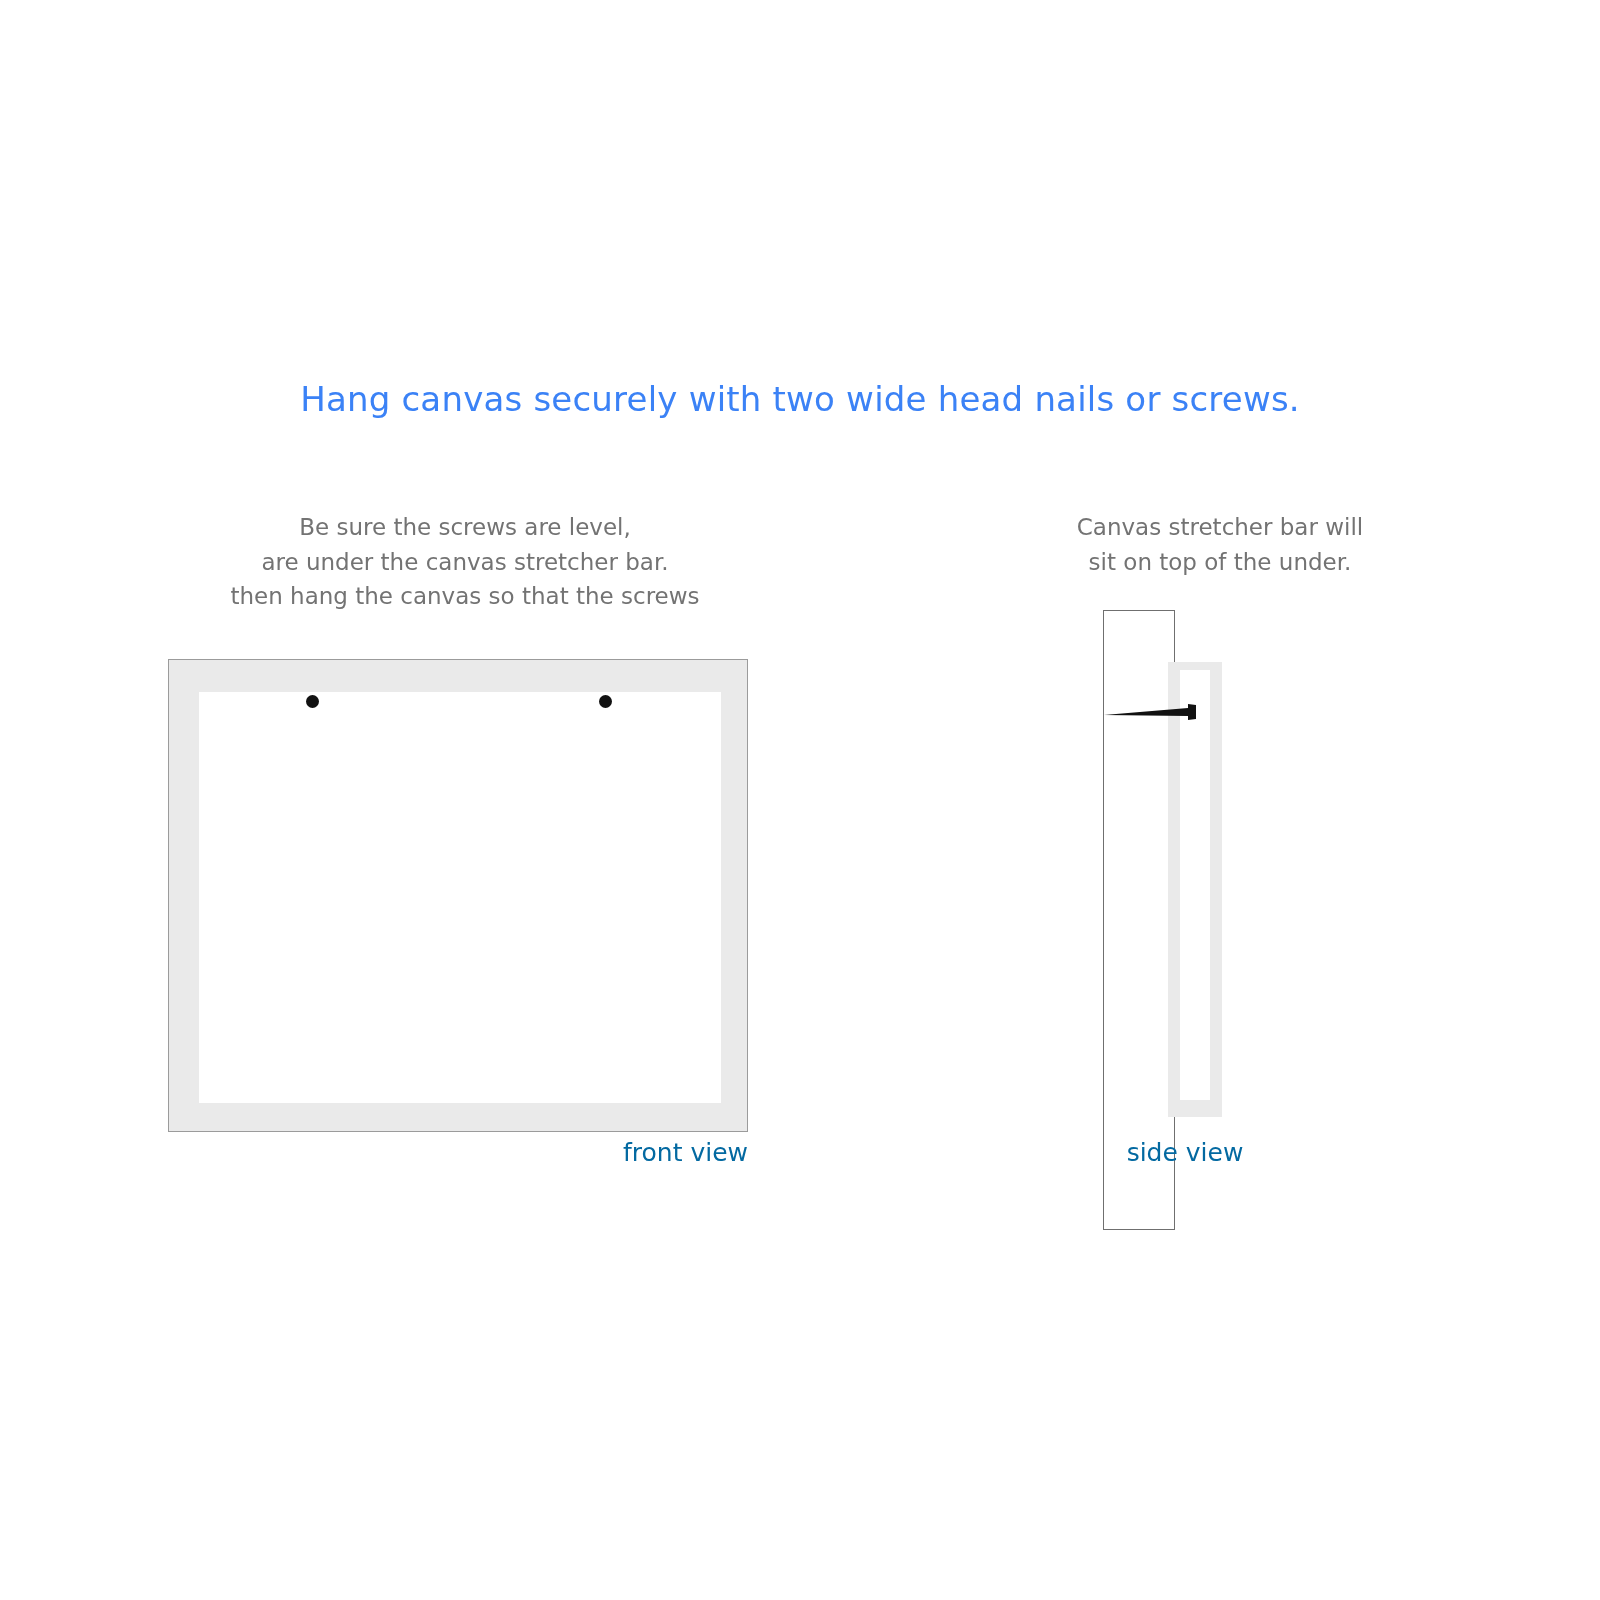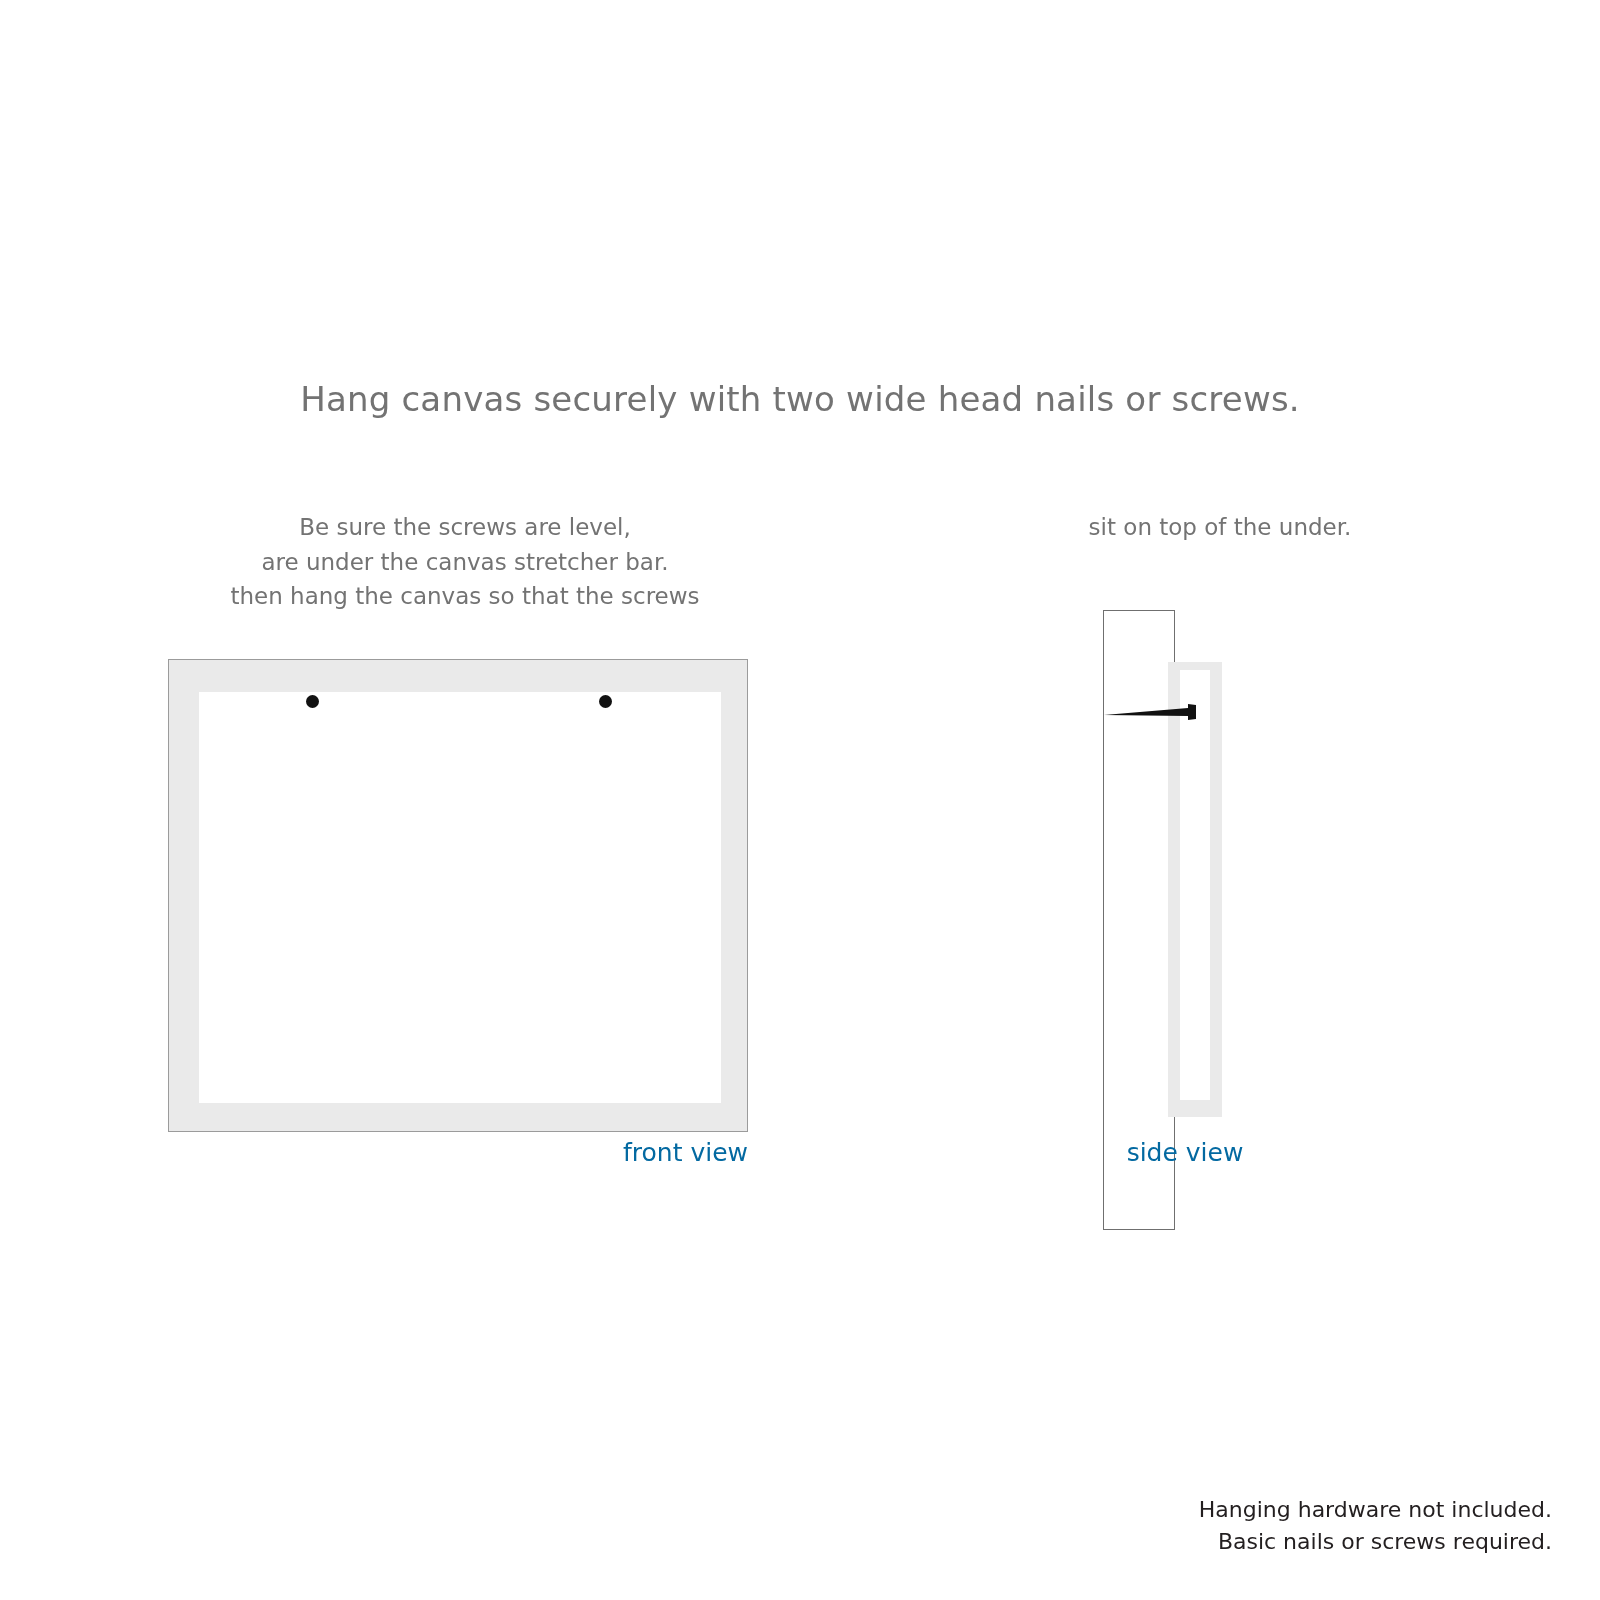--- a/index.html
+++ b/index.html
@@ -27,21 +27,21 @@
   
   .headline {
     position: absolute;
     left: 0;
     top: 378px;
     width: 1600px;
     text-align: center;
     font-size: 34px;
     font-weight: 400;
     letter-spacing: 0.2px;
-    color: #737373;
+    color: #3b82f6;
     line-height: 1.25;
   }
 
   
   .caption {
     position: absolute;
     font-size: 23px;
     line-height: 1.5;
     text-align: center;
     color: #737373;
@@ -163,20 +163,21 @@
 
   <div class="headline">Hang canvas securely with two wide head nails or screws.</div>
 
   <div class="caption caption-left">
     <div>Be sure the screws are level,</div>
     <div>are under the canvas stretcher bar.</div>
     <div>then hang the canvas so that the screws</div>
   </div>
 
   <div class="caption caption-right">
+    <div>Canvas stretcher bar will</div>
     <div>sit on top of the under.</div>
   </div>
 
   <div class="front-view">
     <div class="front-inner"></div>
     <div class="screw-dot screw-left"></div>
     <div class="screw-dot screw-right"></div>
   </div>
   <div class="view-label label-front">front view</div>
 
@@ -185,18 +186,14 @@
     <div class="canvas-edge"></div>
     <div class="canvas-edge-inner"></div>
     <div class="nail">
       <svg width="104" height="18" viewBox="0 0 104 18" xmlns="http://www.w3.org/2000/svg">
         <path d="M0 11 L84 4 L84 0 L92 1 L92 15 L84 16 L84 12 Z" fill="#111111"></path>
       </svg>
     </div>
   </div>
   <div class="view-label label-side">side view</div>
 
-  <div class="footer-note">
-    <div>Hanging hardware not included.</div>
-    <div>Basic nails or screws required.</div>
-  </div>
 
 </div>
 
 </body></html>

